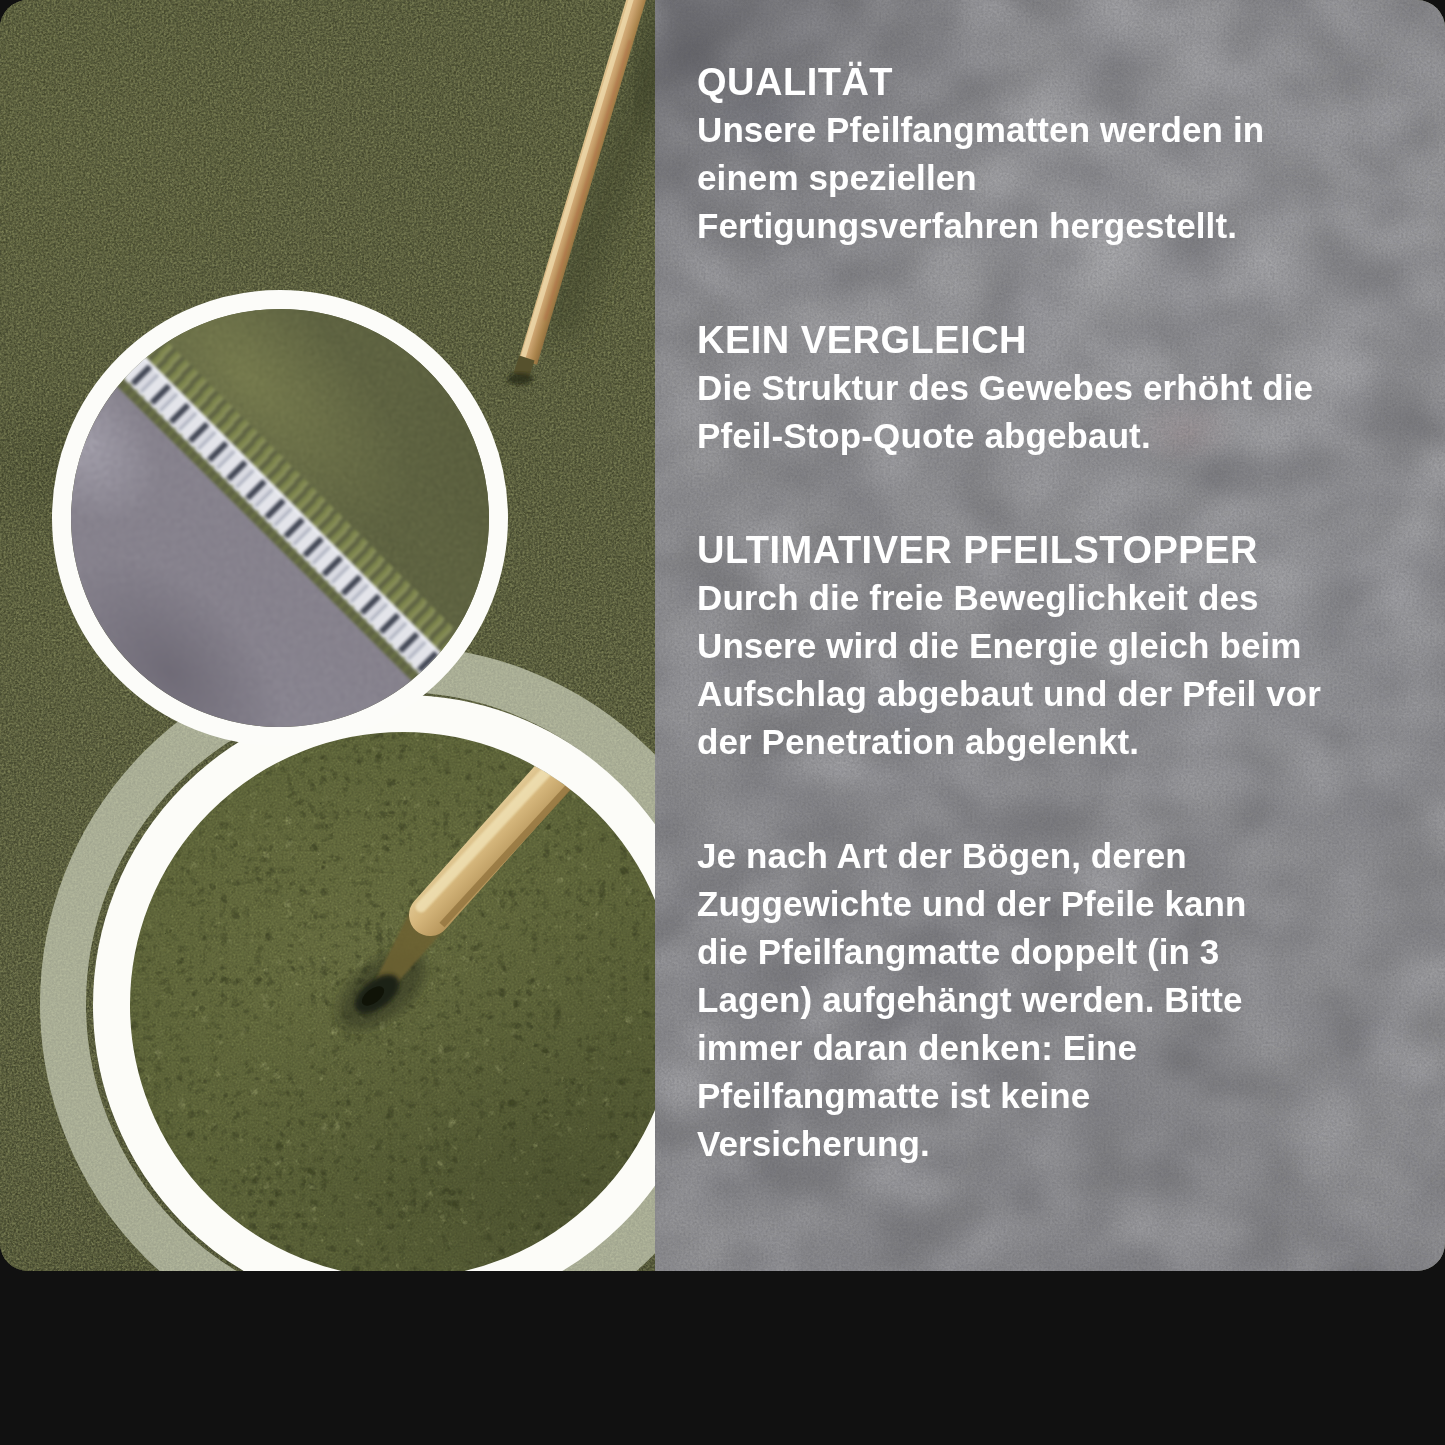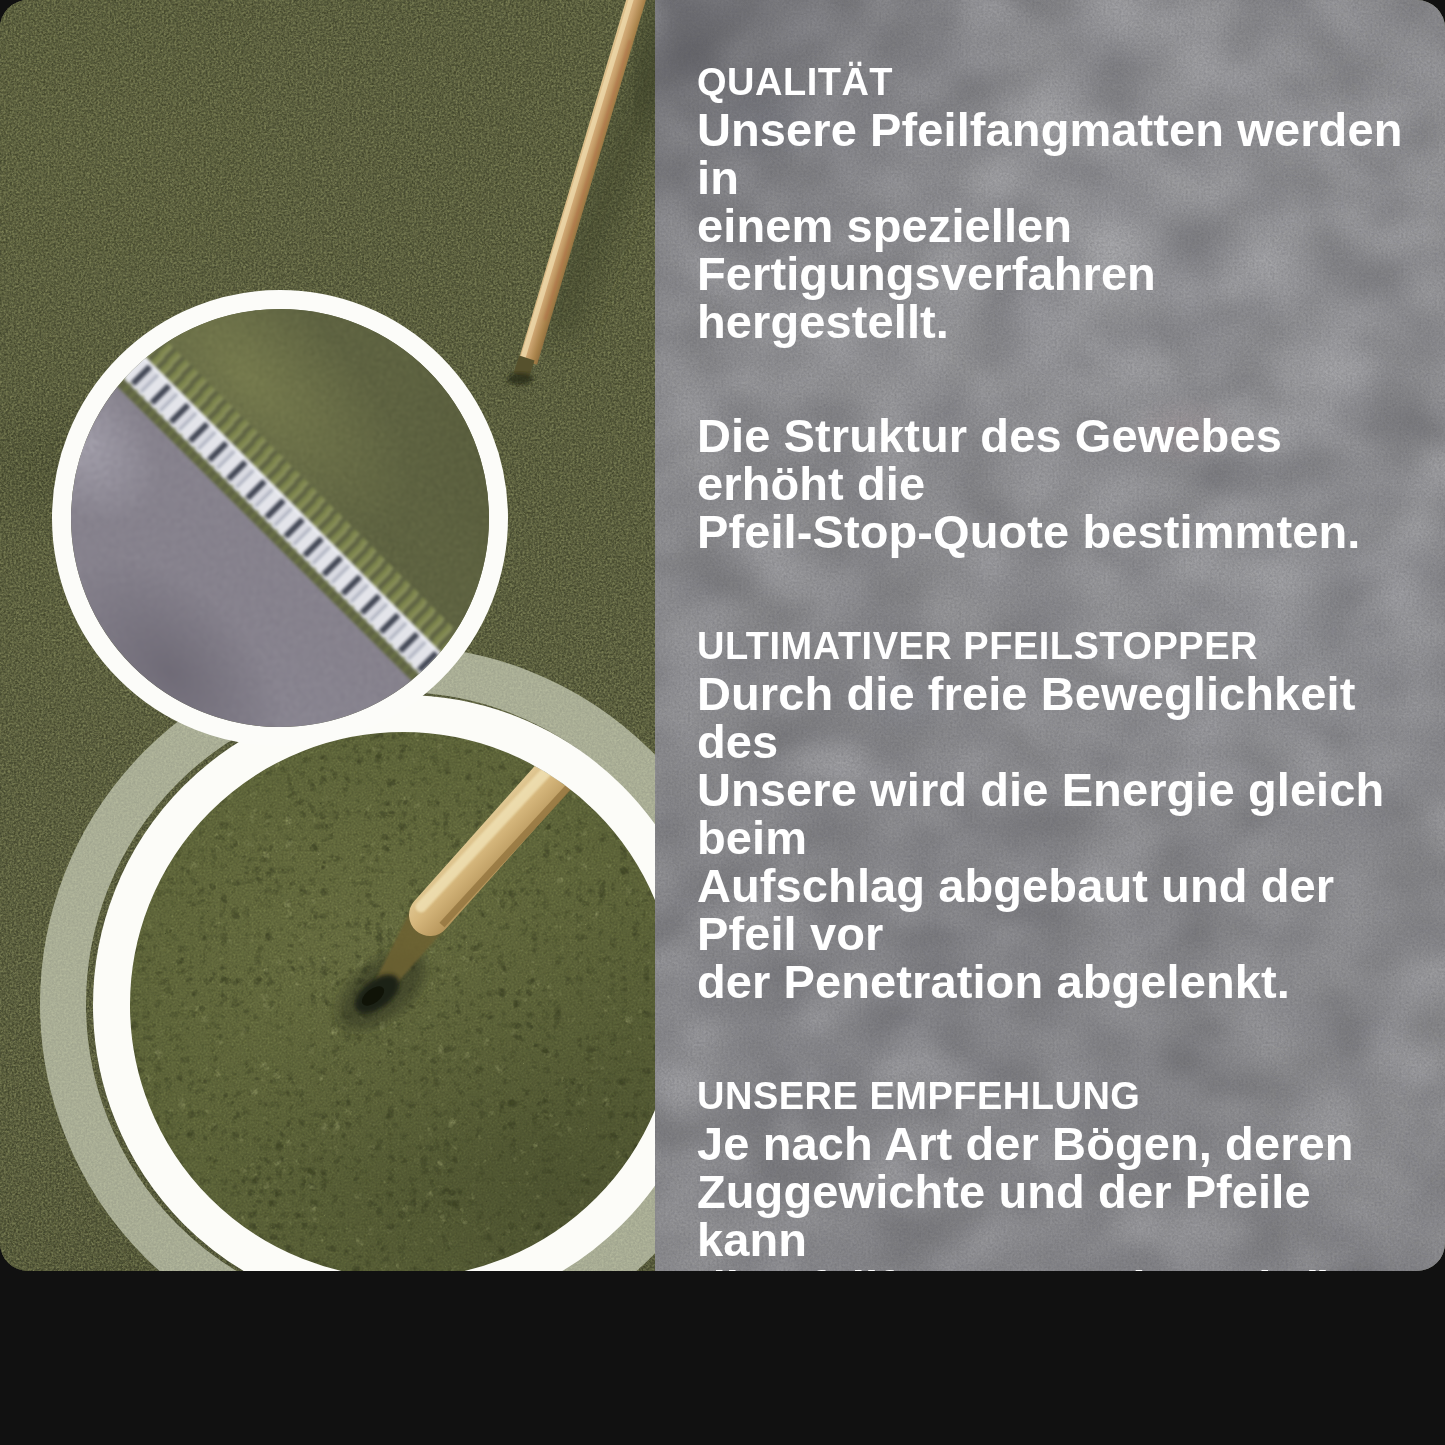--- a/index.html
+++ b/index.html
@@ -101,21 +101,21 @@
   }
   .text-col{
     position:absolute;left:42px;top:58px;width:706px;color:#ffffff;
   }
   .sec{margin:0 0 66px 0;}
   .sec-h{
     font-size:38px;font-weight:800;line-height:48px;letter-spacing:.5px;
     text-transform:uppercase;
   }
   .sec-p{
-    font-size:47px;font-weight:700;line-height:48px;white-space:pre-line;
+    font-size:35px;font-weight:700;line-height:48px;white-space:pre-line;
     letter-spacing:0.1px;
   }
 </style>
 </head>
 <body>
 
 <svg width="0" height="0" style="position:absolute" aria-hidden="true">
   <defs>
     <filter id="nDark" x="-5%" y="-5%" width="110%" height="110%">
       <feTurbulence type="fractalNoise" baseFrequency="0.5" numOctaves="3" seed="7" result="t"></feTurbulence>
@@ -267,38 +267,38 @@
   <div class="sec">
     <div class="sec-h">QUALITÄT</div>
     <div class="sec-body">
             <div class="sec-p">Unsere Pfeilfangmatten werden in
 einem speziellen
 Fertigungsverfahren hergestellt.</div>
           </div>
   </div>
 
   <div class="sec">
+    <div class="sec-h">KEIN VERGLEICH</div>
     <div class="sec-body">
             <div class="sec-p">Die Struktur des Gewebes erhöht die
-Pfeil-Stop-Quote bestimmten.</div>
+Pfeil-Stop-Quote abgebaut.</div>
           </div>
   </div>
 
   <div class="sec">
     <div class="sec-h">ULTIMATIVER PFEILSTOPPER</div>
     <div class="sec-body">
             <div class="sec-p">Durch die freie Beweglichkeit des
 Unsere wird die Energie gleich beim
 Aufschlag abgebaut und der Pfeil vor
 der Penetration abgelenkt.</div>
           </div>
   </div>
 
   <div class="sec">
-    <div class="sec-h">UNSERE EMPFEHLUNG</div>
     <div class="sec-body">
             <div class="sec-p">Je nach Art der Bögen, deren
 Zuggewichte und der Pfeile kann
 die Pfeilfangmatte doppelt (in 3
 Lagen) aufgehängt werden. Bitte
 immer daran denken: Eine
 Pfeilfangmatte ist keine
 Versicherung.</div>
           </div>
   </div>

